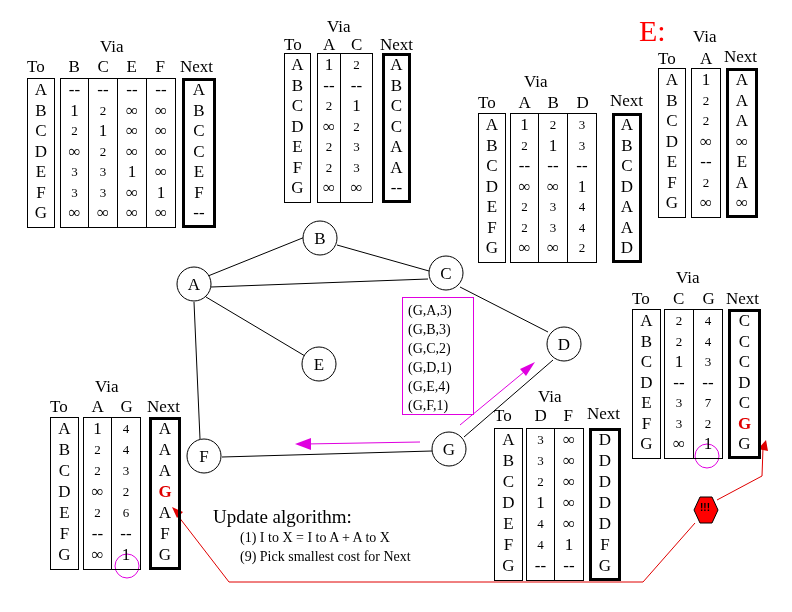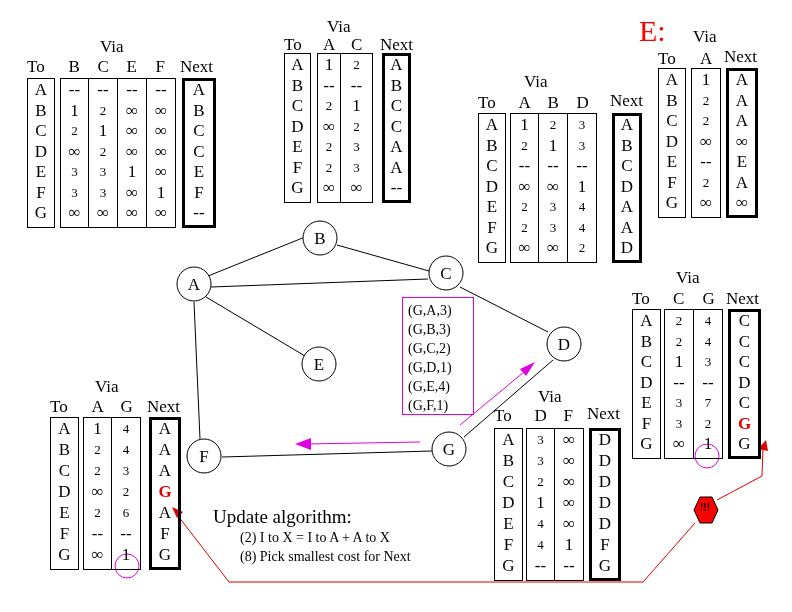--- a/index.html
+++ b/index.html
@@ -83,22 +83,22 @@
 <div class="vec">
   <div>(G,A,3)</div>
   <div>(G,B,3)</div>
   <div>(G,C,2)</div>
   <div>(G,D,1)</div>
   <div>(G,E,4)</div>
   <div>(G,F,1)</div>
 </div>
 
 <div class="algo-title">Update algorithm:</div>
-<div class="algo-line" style="top:530px;">(2) I to X = I to A + A to X</div>
-<div class="algo-line" style="top:549px;">(8) Pick smallest cost for Next</div>
+<div class="algo-line" style="top:530px;">(1) I to X = I to A + A to X</div>
+<div class="algo-line" style="top:549px;">(9) Pick smallest cost for Next</div>
 
 <div class="e-label">E:</div>
 
 <div id="tables">
     <div class="hdr" style="left: 100px; top: 38px;">Via</div>
     <div class="hdr" style="left: 27px; top: 58px;">To</div>
     <div class="hdr" style="left: 180px; top: 58px;">Next</div>
     <div class="col" style="left: 27px; top: 78px; width: 28px; height: 149.5px;">
       <div class="cell" style="top: 2px;">A</div>
       <div class="cell" style="top: 22.5px;">B</div>

